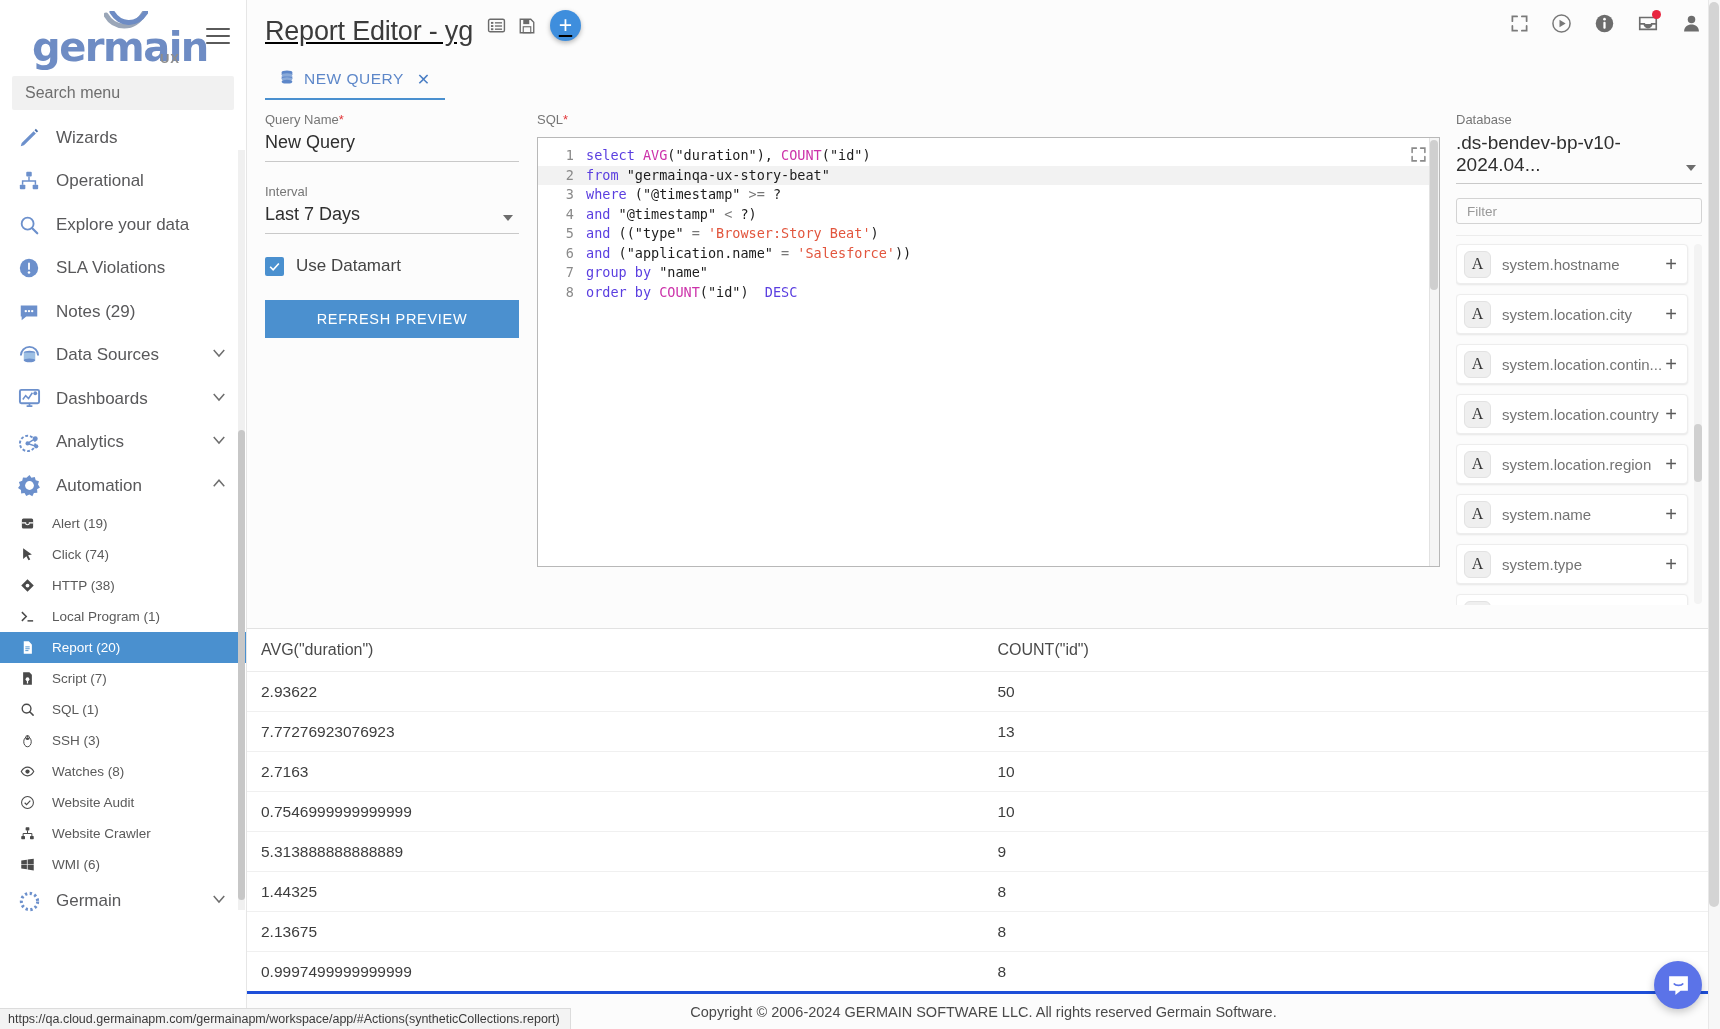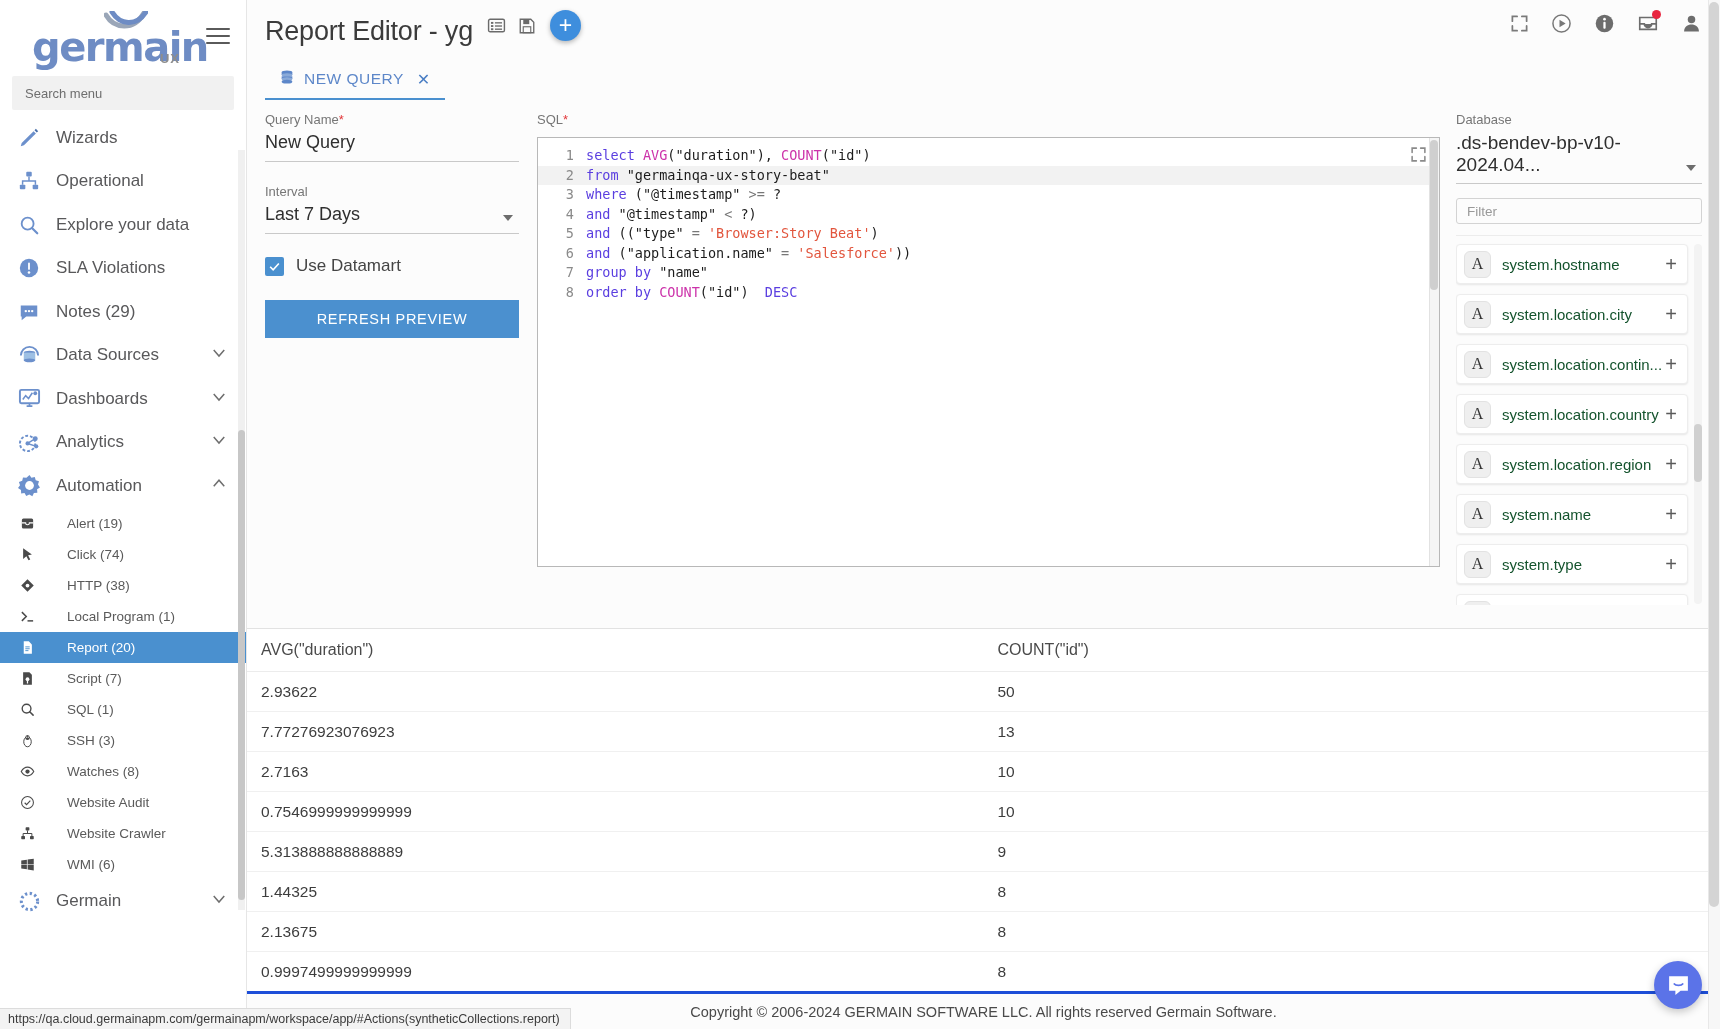--- a/index.html
+++ b/index.html
@@ -42,21 +42,21 @@
     position: absolute; right: 16px; top: 28px;
     width: 24px; height: 18px; cursor: pointer;
   }
   .hamburger span {
     display: block; height: 2px; background: #5a5a5a; margin-bottom: 5px;
     border-radius: 1px;
   }
   .search-menu {
     margin: 2px 12px 6px 12px; height: 34px; background: #f1f1f1;
     display: flex; align-items: center; padding: 0 13px;
-    color: #6e6e6e; font-size: 13px; border-radius: 2px;
+    color: #6e6e6e; font-size: 16px; border-radius: 2px;
   }
   .nav-scroll {
     flex: 1; overflow: hidden; position: relative;
   }
   .nav-item {
     display: flex; align-items: center; height: 43.5px;
     padding: 0 14px 0 18px; cursor: pointer; position: relative;
   }
   .nav-item .ni-icon {
     width: 30px; display: flex; align-items: center; justify-content: flex-start;
@@ -72,42 +72,42 @@
   }
   .sub-item {
     display: flex; align-items: center; height: 31px;
     padding: 0 14px 0 14px; cursor: pointer;
   }
   .sub-item .si-icon {
     width: 26px; flex: 0 0 26px; display: flex; align-items: center;
     justify-content: center; color: #4a4a4a;
   }
   .sub-item .si-label {
-    font-size: 13.5px; color: #5a5a5a; margin-left: 27px; white-space: nowrap;
+    font-size: 13.5px; color: #5a5a5a; margin-left: 12px; white-space: nowrap;
   }
   .sub-item.active { background: #4a90cf; }
   .sub-item.active .si-label { color: #ffffff; }
   .sub-item.active .si-icon { color: #ffffff; }
   .sb-scrollbar {
     position: absolute; right: 1px; top: 150px; width: 7px; height: 760px;
     background: #f0f0f0;
   }
   .sb-thumb {
     position: absolute; right: 1px; top: 430px; width: 7px; height: 470px;
     background: #c7c7c7; border-radius: 4px;
   }
 
   
   .main {
     flex: 1; display: flex; flex-direction: column; position: relative;
     background: #fcfcfc; min-width: 0;
   }
   .topbar {
     height: 60px; display: flex; align-items: flex-start;
-    padding: 10px 6px 0 18px; position: relative; flex: 0 0 60px;
+    padding: 10px 6px 0 18px; position: relative; flex: 0 0 60px; text-decoration: underline;
   }
   .page-title {
     font-size: 27px; color: #3b3b3b; font-weight: normal;
     letter-spacing: -0.2px; line-height: 42px;
   }
   .title-icons { display: flex; align-items: center; margin-left: 14px; gap: 12px; line-height: 42px; }
   .icon-btn { cursor: pointer; display: flex; align-items: center; }
   .fab {
     width: 31px; height: 31px; border-radius: 50%; background: #3e8edd;
     color: #fff; display: flex; align-items: center; justify-content: center;
@@ -215,21 +215,21 @@
     background: #fff; border: 1px solid #ededed; border-radius: 4px;
     box-shadow: 0 1px 2px rgba(0,0,0,0.09); padding: 0 10px 0 7px;
     margin-right: 14px; cursor: pointer;
   }
   .chip-a {
     width: 27px; height: 27px; background: #efefef; border: 1px solid #e2e2e2;
     border-radius: 6px; display: flex; align-items: center; justify-content: center;
     font-family: "Liberation Serif", serif; font-size: 16px; color: #333; flex: 0 0 27px;
   }
   .chip-name {
-    flex: 1; margin-left: 11px; font-size: 15px; color: #14532d;
+    flex: 1; margin-left: 11px; font-size: 15px; color: #737373;
     white-space: nowrap; overflow: hidden; text-overflow: ellipsis;
   }
   .chip-plus { color: #5a5a5a; font-size: 20px; font-weight: 300; }
   .fl-scroll {
     position: absolute; right: 0; top: 8px; width: 8px; height: 360px;
     background: #f3f3f3; border-radius: 4px;
   }
   .fl-thumb {
     position: absolute; right: 0; top: 188px; width: 8px; height: 58px;
     background: #d0d0d0; border-radius: 4px;

